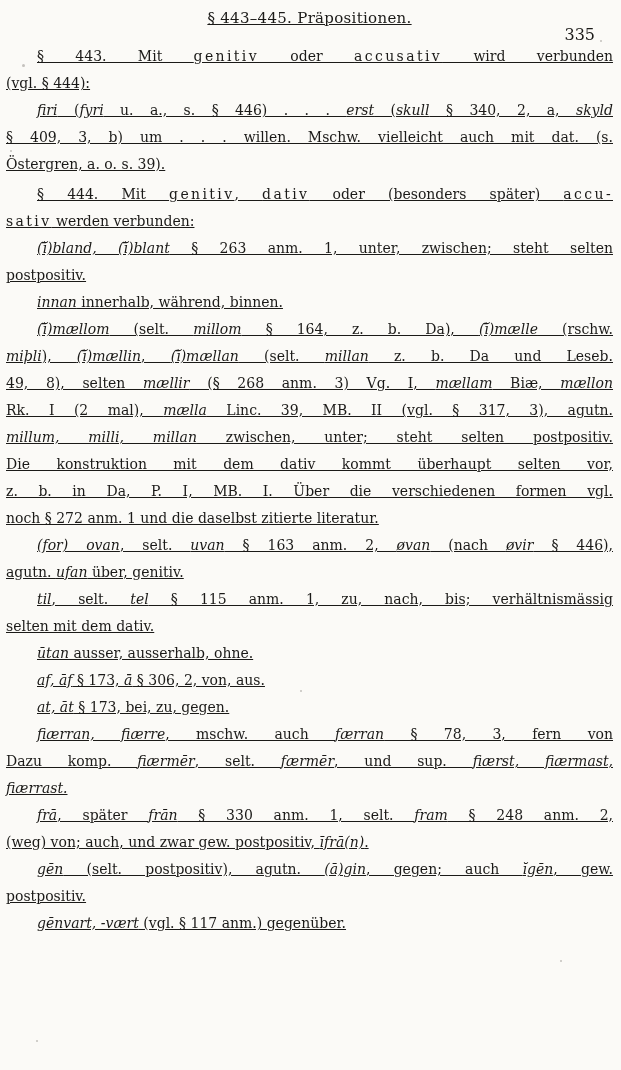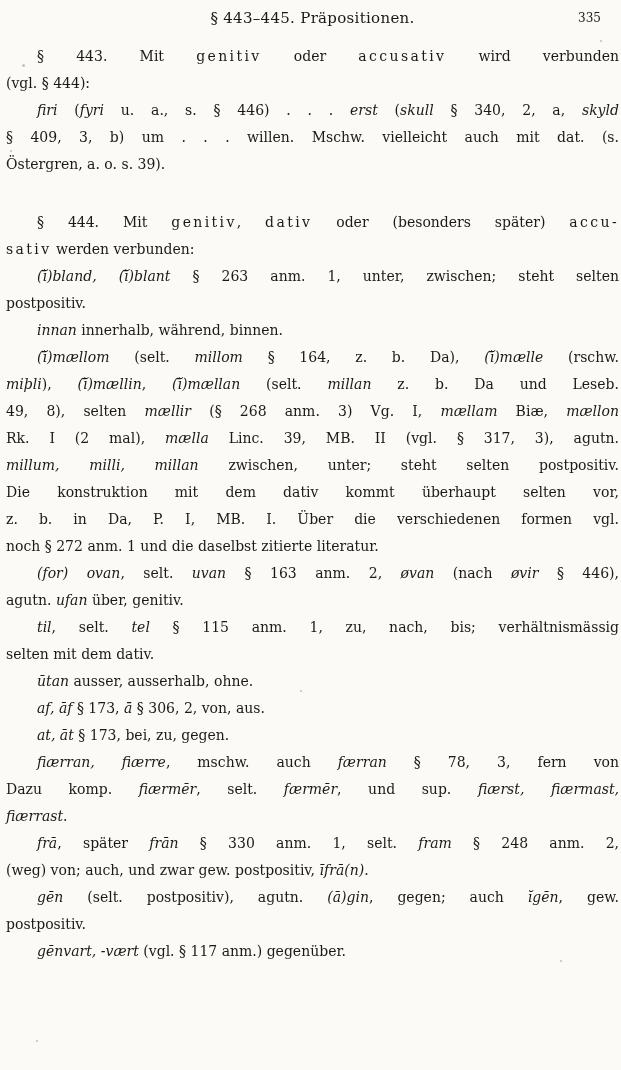--- a/index.html
+++ b/index.html
@@ -7,44 +7,45 @@
     width: 621px; height: 1070px;
     overflow: hidden;
     background: #fbfaf7;
     font-family: "DejaVu Serif", "Liberation Serif", serif;
     color: #1b1a18;
   }
   .page {
     position: relative;
     width: 621px; height: 1070px;
     box-sizing: border-box;
-    padding: 8px 2px 0 6px;
+    padding: 8px 8px 0 6px;
+    text-decoration: underline;
   }
   .running-head {
     position: relative;
     height: 22px;
     font-size: 15px;
     line-height: 20px;
   }
   .running-head .head-title {
     text-align: center;
     letter-spacing: 0.02em;
   }
   .running-head .page-num {
     position: absolute;
-    right: 18px; top: 0;
-    font-size: 12px;
+    right: 18px; top: 17px;
+    font-size: 16px;
   }
   .body-text {
     margin-top: 13px;
     font-size: 14px;
     line-height: 27px;
   }
   .para { margin: 0; }
-  .para.gap-before { margin-top: 31px; }
+  .para.gap-before { margin-top: 3px; }
   .line {
     text-align: justify;
     text-align-last: justify;
     white-space: normal;
   }
   .line.last { text-align-last: left; }
   .line.first { text-indent: 31px; }
   .seg-r { font-style: normal; }
   .seg-i { font-style: italic; }
   .seg-g { letter-spacing: 0.17em; }

